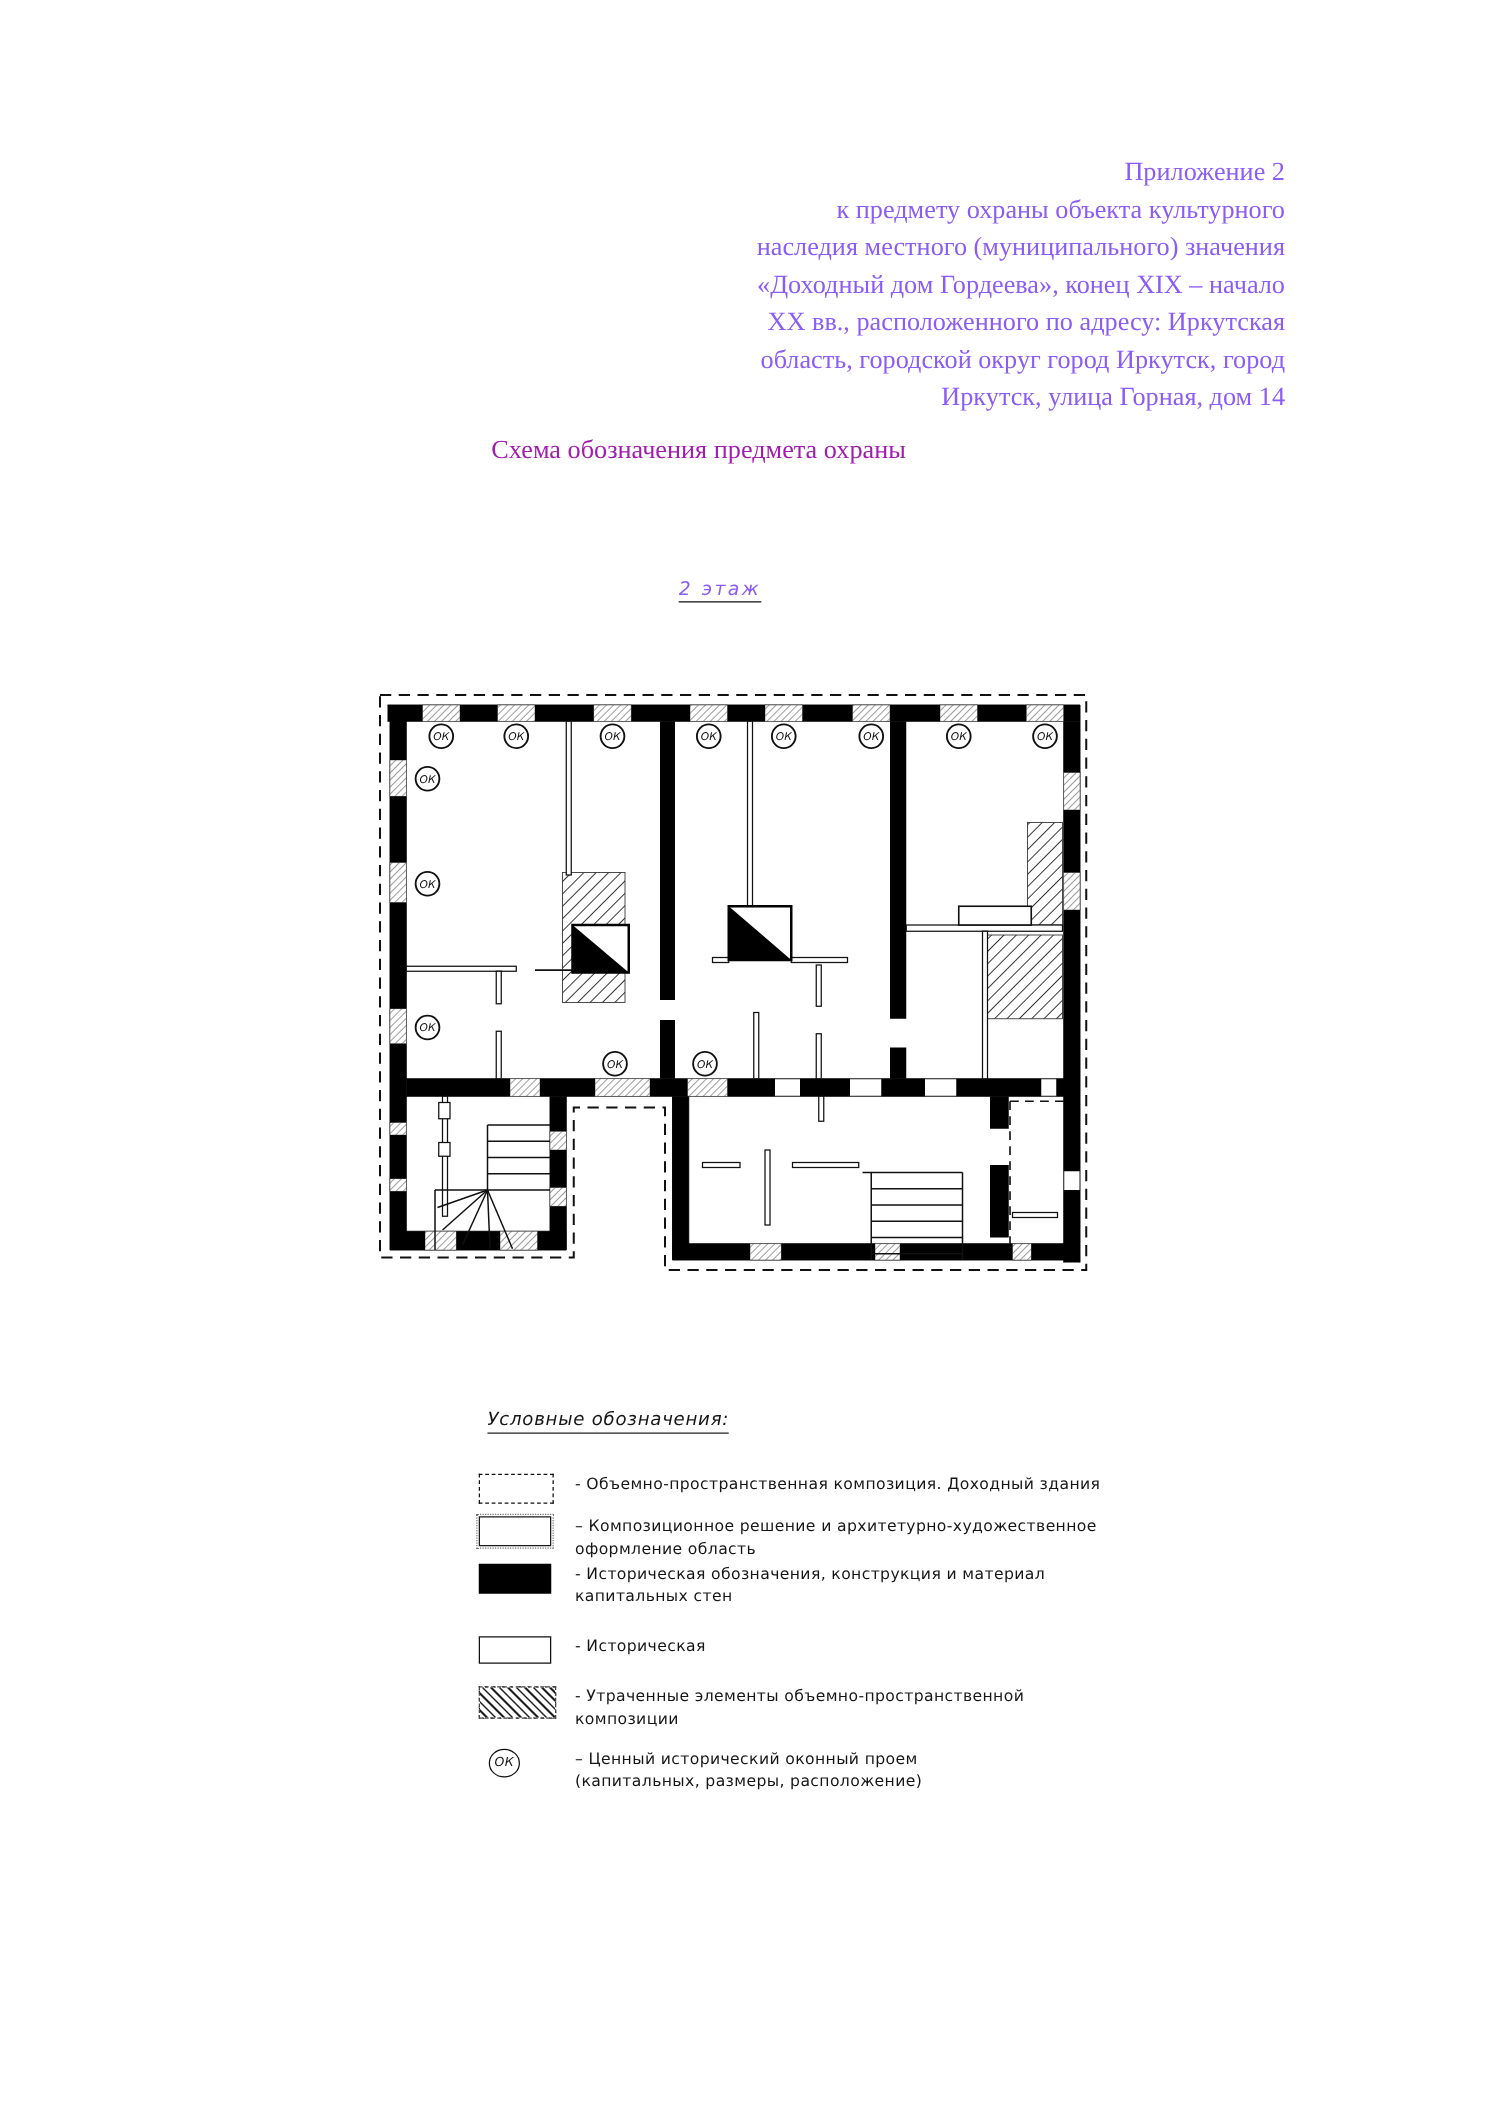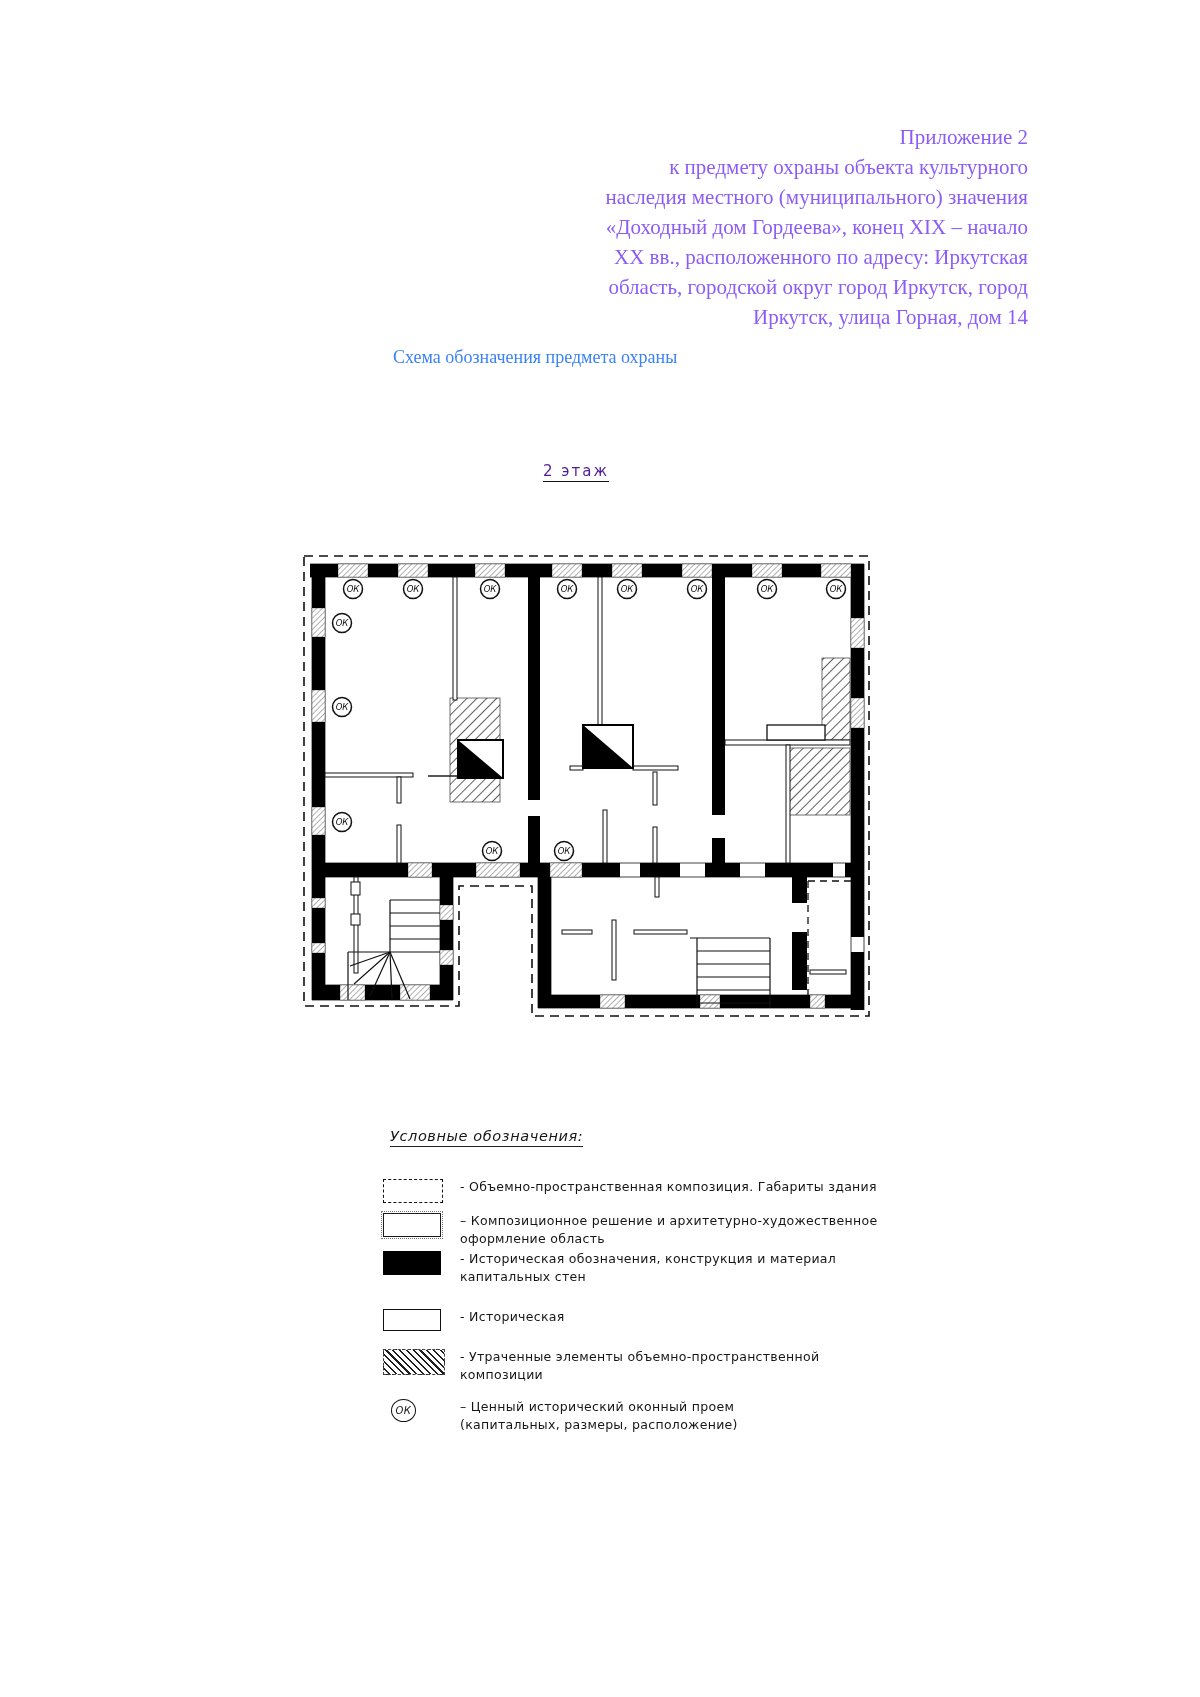--- a/index.html
+++ b/index.html
@@ -1,24 +1,24 @@
 <!DOCTYPE html>
 <html><head>
 <meta charset="utf-8">
 <style>
   html,body{margin:0;padding:0;background:#888;}
   .page{position:relative;width:1200px;height:1697px;background:#ffffff;margin:0 auto;
         font-family:"Liberation Serif", serif; color:#111; overflow:hidden;}
   .doc-header{position:absolute; top:122px; right:172px; width:560px;
               text-align:right; font-size:21px; line-height:30px;
               white-space:pre-line; color:#8b5cf6;}
-  .scheme-title{position:absolute; top:347px; left:393px; font-size:18px; color:#3b82f6;}
+  .scheme-title{position:absolute; top:347px; left:393px; font-size:21px; color:#a21caf;}
   .floor-label{position:absolute; top:462px; left:543px;
-               font-family:"DejaVu Sans", sans-serif; font-size:15px;
-               letter-spacing:2px; border-bottom:1.5px solid #111; padding-bottom:1px; color:#4c1d95;}
+               font-family:"DejaVu Sans", sans-serif; font-style:italic; font-size:15px;
+               letter-spacing:2px; border-bottom:1.5px solid #111; padding-bottom:1px; color:#8b5cf6;}
   .plan-wrap{position:absolute; top:548px; left:280px; width:592px; height:470px;}
   
   .legend{position:absolute; top:1120px; left:355px; width:560px;
           font-family:"DejaVu Sans", sans-serif; color:#161616;}
   .legend-title{position:absolute; top:8px; left:35px; font-style:italic; font-size:14.5px;
                 letter-spacing:.6px; border-bottom:1.2px solid #222; padding-bottom:2px;text-align:center;}
   .legend-item{position:absolute; left:0; width:560px;}
   .legend-item .sym{position:absolute; left:28px; top:1px;}
   .legend-item .txt{position:absolute; left:105px; top:0; width:450px;
                     font-size:12.5px; line-height:18px; letter-spacing:.3px;
@@ -273,21 +273,21 @@
           </g>
         </g>
     </svg>
   </div>
 
   <div class="legend">
     <div class="legend-title">Условные обозначения:</div>
 
     <div class="legend-item li-1">
       <div class="sym sym-dashed"></div>
-      <div class="txt">- Объемно-пространственная композиция. Габариты здания</div>
+      <div class="txt">- Объемно-пространственная композиция. Доходный здания</div>
     </div>
     <div class="legend-item li-2">
       <div class="sym sym-facade"></div>
       <div class="txt">– Композиционное решение и архитетурно-художественное
 оформление область</div>
     </div>
     <div class="legend-item li-3">
       <div class="sym sym-solid"></div>
       <div class="txt">- Историческая обозначения, конструкция и материал
 капитальных стен</div>

